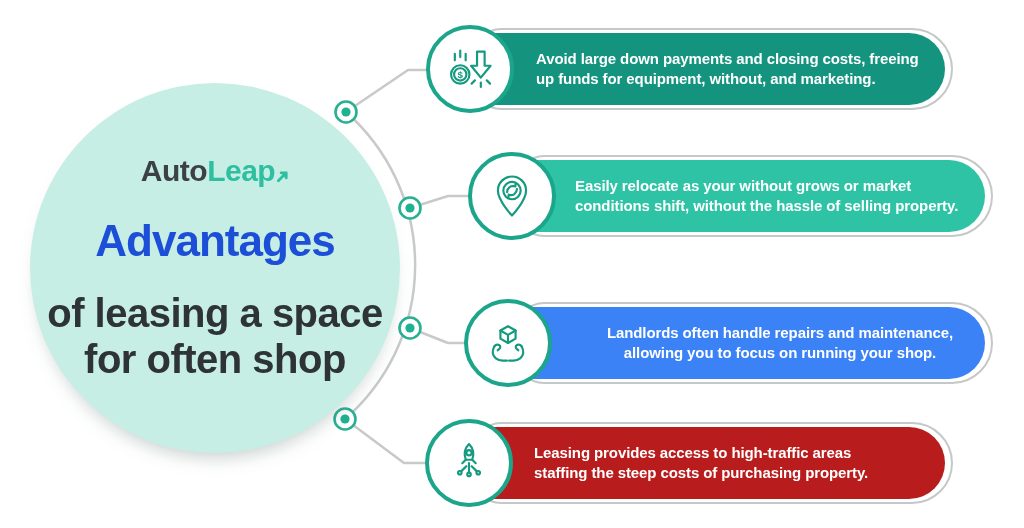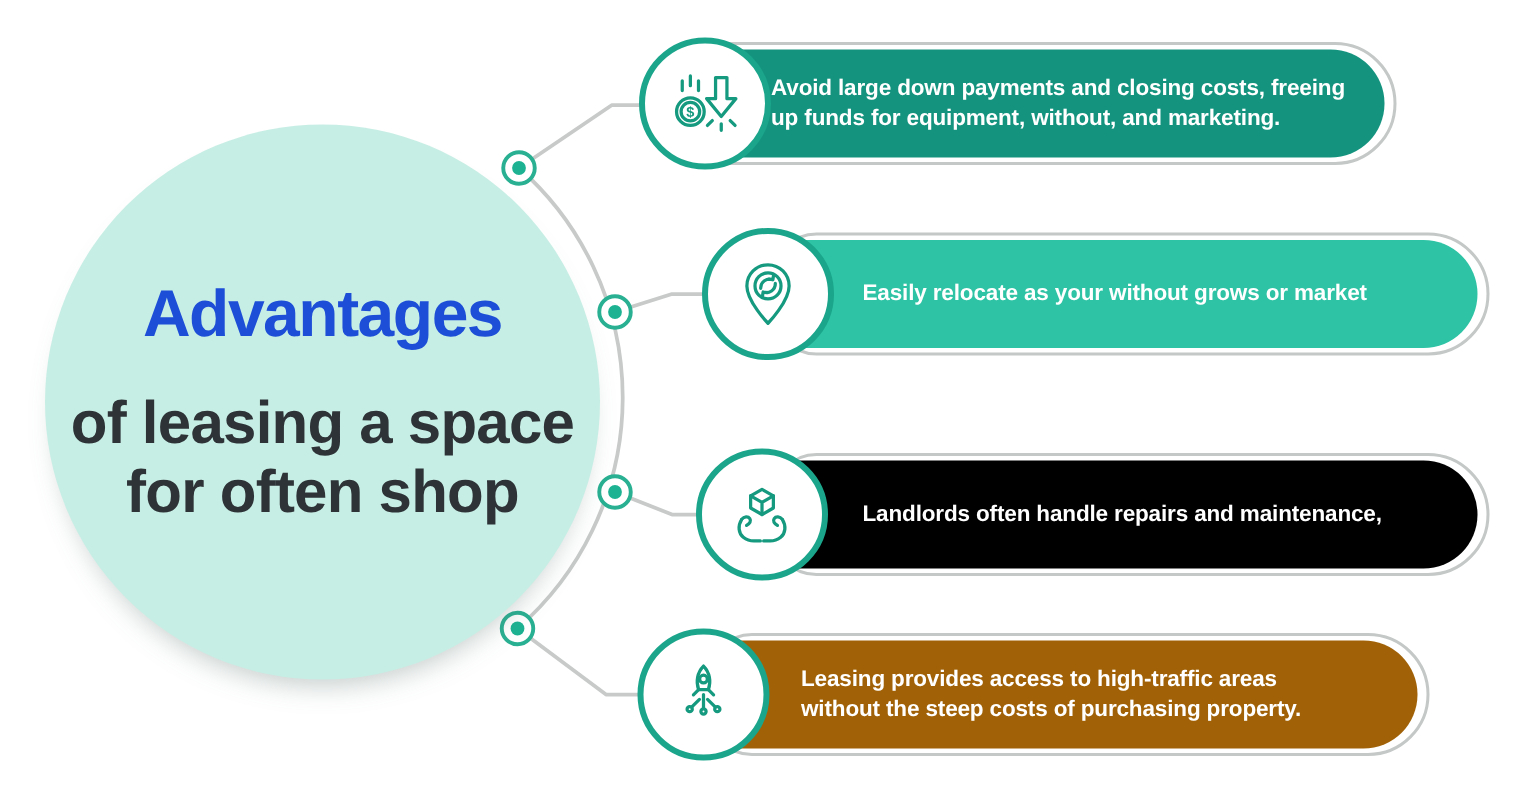--- a/index.html
+++ b/index.html
@@ -31,28 +31,28 @@
   .card::before { 
     content:""; position:absolute; top:-5px; bottom:-5px; left:10px; right:-8px;
     border:2px solid #c4c8c7; border-radius:30px 42px 42px 30px;
   }
   .card .pill {
     position:absolute; inset:0; border-radius:24px 36px 36px 24px;
     display:flex; flex-direction:column; justify-content:center;
     color:#ffffff; font-size:15px; font-weight:bold; line-height:20px; letter-spacing:-0.1px;
   }
   .card .pill div { white-space:nowrap; }
-  .c1 { left:440px; top:33px;  width:483px; }
+  .c1 { left:462px; top:33px;  width:483px; }
   .c2 { left:505px; top:160px; width:480px; }
   .c3 { left:505px; top:307px; width:480px; }
   .c4 { left:462px; top:427px; width:483px; }
   .c1 .pill { background:#14947f; padding-left:74px; }
   .c2 .pill { background:#2dc3a4; padding-left:70px; }
-  .c3 .pill { background:#000000; padding-left:70px; }
-  .c4 .pill { background:#a16207; padding-left:72px; }
+  .c3 .pill { background:#3b82f6; padding-left:70px;text-align:center; }
+  .c4 .pill { background:#b91c1c; padding-left:72px; }
 
   
   .badge {
     position:absolute; z-index:3; width:88px; height:88px; border-radius:50%;
     background:#ffffff; border:4px solid #1ba58b;
     display:flex; align-items:center; justify-content:center;
     color:#15997f;
   }
   .b1 { left:426px; top:25px; }
   .b2 { left:468px; top:152px; }
@@ -79,20 +79,29 @@
       <circle cx="410" cy="208" r="10.5" fill="#ffffff" stroke="#29b092" stroke-width="2.6"></circle>
       <circle cx="410" cy="208" r="4.6" fill="#1db292"></circle>
       <circle cx="410" cy="328" r="10.5" fill="#ffffff" stroke="#29b092" stroke-width="2.6"></circle>
       <circle cx="410" cy="328" r="4.6" fill="#1db292"></circle>
       <circle cx="345" cy="419" r="10.5" fill="#ffffff" stroke="#29b092" stroke-width="2.6"></circle>
       <circle cx="345" cy="419" r="4.6" fill="#1db292"></circle>
     </g>
   </svg>
 
   <div class="hero">
+    <div class="logo">
+      <span class="auto">Auto</span>
+        <span class="leap">Leap</span>
+      <span class="mark">
+        <svg width="13" height="13" viewBox="0 0 14 14">
+          <path d="M2.5 11.5 L11 3 M5.5 3 H11 V8.5" fill="none" stroke="#2dbfa0" stroke-width="3" stroke-linecap="round" stroke-linejoin="round"></path>
+        </svg>
+      </span>
+    </div>
     <div class="headline">Advantages</div>
     <div class="subline">of leasing a space</div>
     <div class="subline">for often shop</div>
   </div>
 
   <div class="card c1">
     <div class="pill">
       <div>Avoid large down payments and closing costs, freeing</div>
       <div>up funds for equipment, without, and marketing.</div>
     </div>
@@ -106,55 +115,57 @@
         <text x="15" y="32.4" text-anchor="middle" font-size="9" font-weight="bold" fill="currentColor" stroke="none">$</text>
         <path d="M30.5 8 h7 v13 h5.5 l-9 11 -9 -11 h5.5 z"></path>
         <path d="M34 36.5 v4 M28.5 34.5 l-3 3 M39.5 34.5 l3 3"></path>
       </svg>
     </span>
   </div>
 
   <div class="card c2">
     <div class="pill">
       <div>Easily relocate as your without grows or market</div>
+      <div>conditions shift, without the hassle of selling property.</div>
     </div>
   </div>
   <div class="badge b2">
     <span>
       <svg width="52" height="52" viewBox="0 0 48 48" fill="none" stroke="currentColor" stroke-width="2" stroke-linecap="round" stroke-linejoin="round">
         <path d="M24 6 C16.8 6 11 11.8 11 19 C11 28.5 24 42 24 42 C24 42 37 28.5 37 19 C37 11.8 31.2 6 24 6 Z"></path>
         <circle cx="24" cy="19" r="8"></circle>
         <path d="M19.5 20.5 A5.5 5.5 0 0 1 27 15.2 M27 15.2 l0.4 -2.6 M27 15.2 l-2.7 -0.4"></path>
         <path d="M28.5 17.5 A5.5 5.5 0 0 1 21 22.8 M21 22.8 l-0.4 2.6 M21 22.8 l2.7 0.4"></path>
       </svg>
     </span>
   </div>
 
   <div class="card c3">
     <div class="pill">
       <div>Landlords often handle repairs and maintenance,</div>
+      <div>allowing you to focus on running your shop.</div>
     </div>
   </div>
   <div class="badge b3">
     <span>
       <svg width="52" height="52" viewBox="0 0 48 48" fill="none" stroke="currentColor" stroke-width="2" stroke-linecap="round" stroke-linejoin="round">
         <path d="M24 8.5 l7 4 v7.5 l-7 4 -7 -4 v-7.5 Z"></path>
         <path d="M17 12.5 l7 4 7 -4 M24 16.5 v7.5"></path>
         <path d="M11.5 27 c-2.5 4 -2 8.5 1 11 c2 1.6 4 2.3 6.5 2.3 H23"></path>
         <path d="M11.5 27 c1.5 -2 4 -2 5 -0.5 c1 1.5 0 3 -2 4.2"></path>
         <path d="M36.5 27 c2.5 4 2 8.5 -1 11 c-2 1.6 -4 2.3 -6.5 2.3 H25"></path>
         <path d="M36.5 27 c-1.5 -2 -4 -2 -5 -0.5 c-1 1.5 0 3 2 4.2"></path>
       </svg>
     </span>
   </div>
 
   <div class="card c4">
     <div class="pill">
       <div>Leasing provides access to high-traffic areas</div>
-      <div>without the steep costs of purchasing property.</div>
+      <div>staffing the steep costs of purchasing property.</div>
     </div>
   </div>
   <div class="badge b4">
     <span>
       <svg width="52" height="52" viewBox="0 0 48 48" fill="none" stroke="currentColor" stroke-width="2" stroke-linecap="round" stroke-linejoin="round">
         <path d="M24 6.5 c3.8 3.8 4.8 9.5 3 14.5 h-6 c-1.8 -5 -0.8 -10.7 3 -14.5 Z"></path>
         <circle cx="24" cy="14.5" r="2.4"></circle>
         <path d="M21 21 l-3.2 3.2 M27 21 l3.2 3.2"></path>
         <path d="M24 24 v8 M21.5 27 l-4.5 4.5 M26.5 27 l4.5 4.5"></path>
         <circle cx="24" cy="34.5" r="1.6"></circle>

